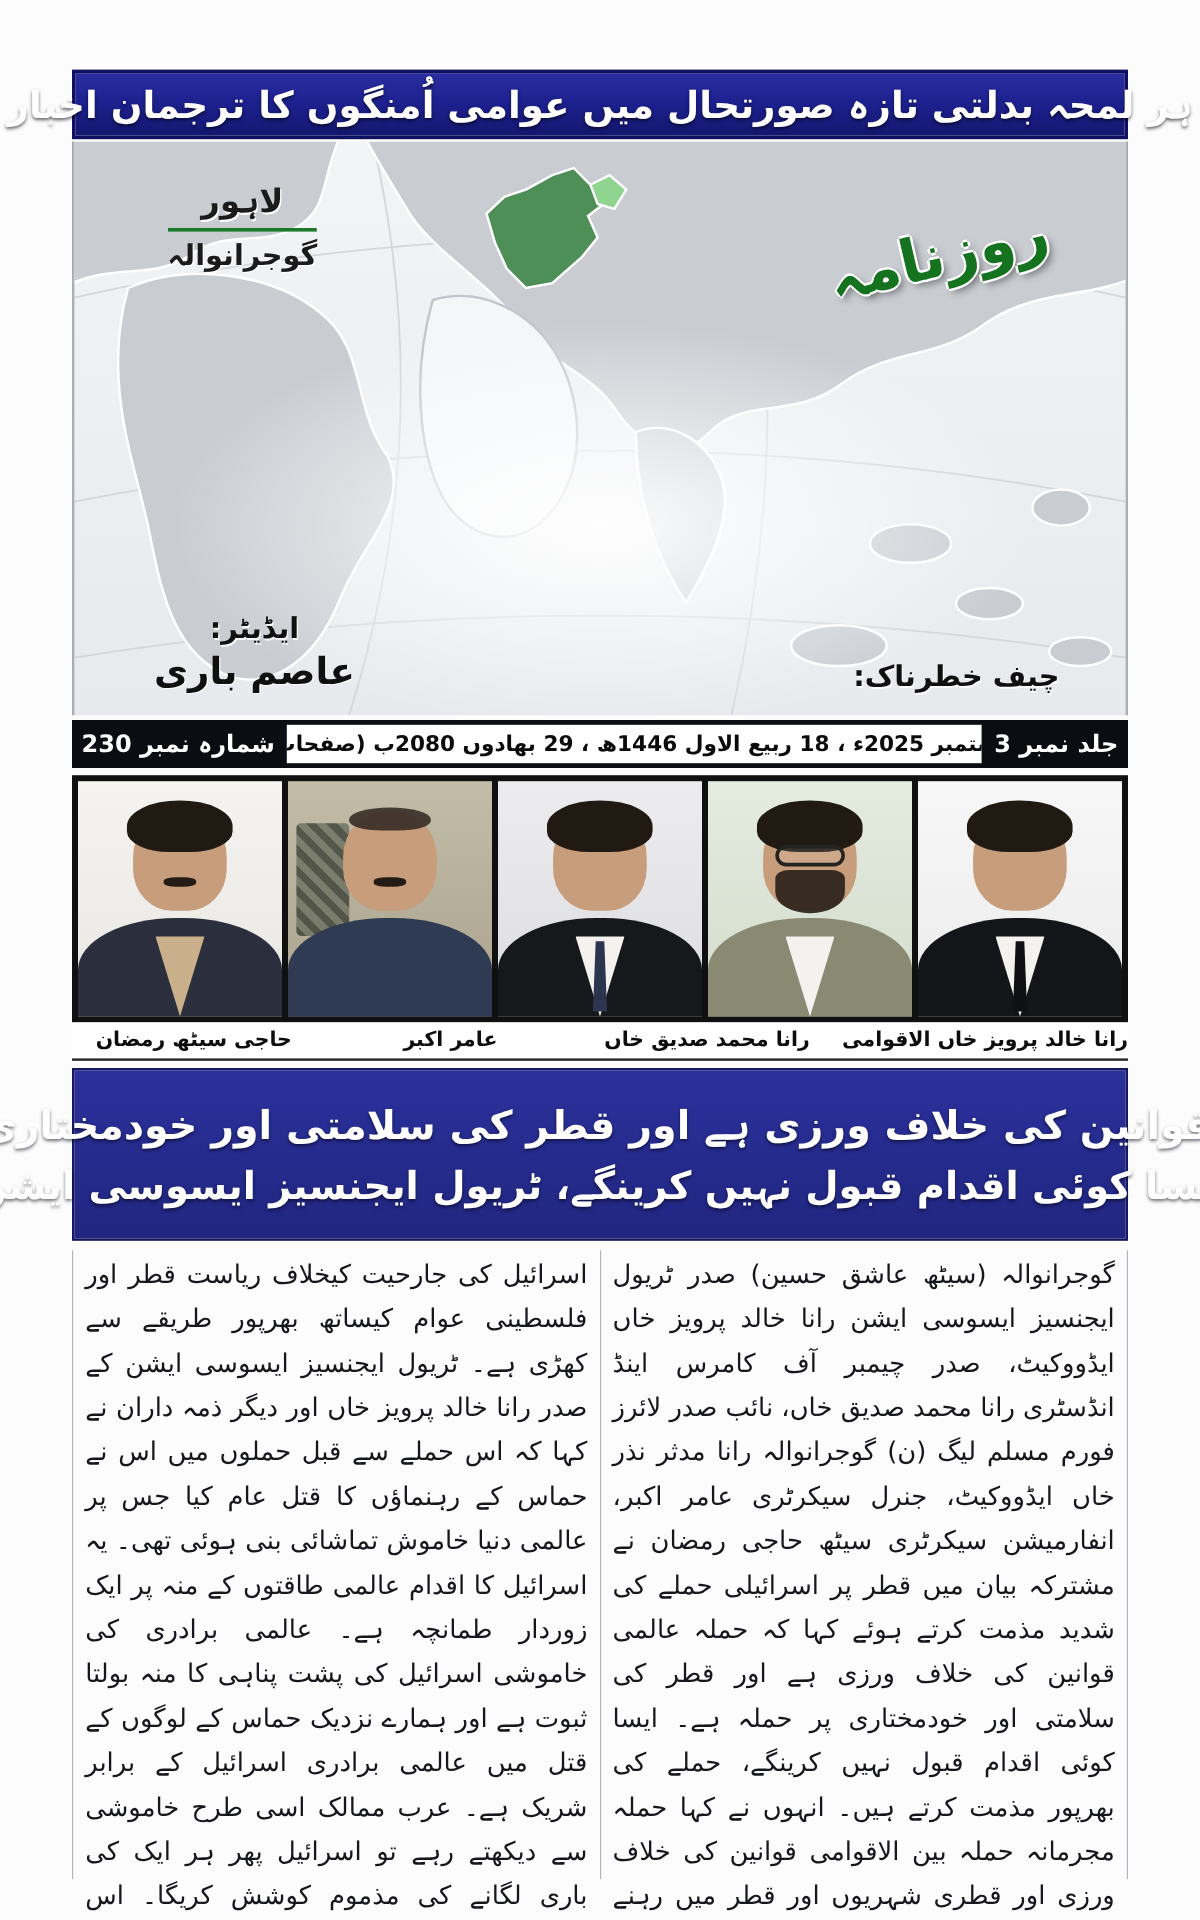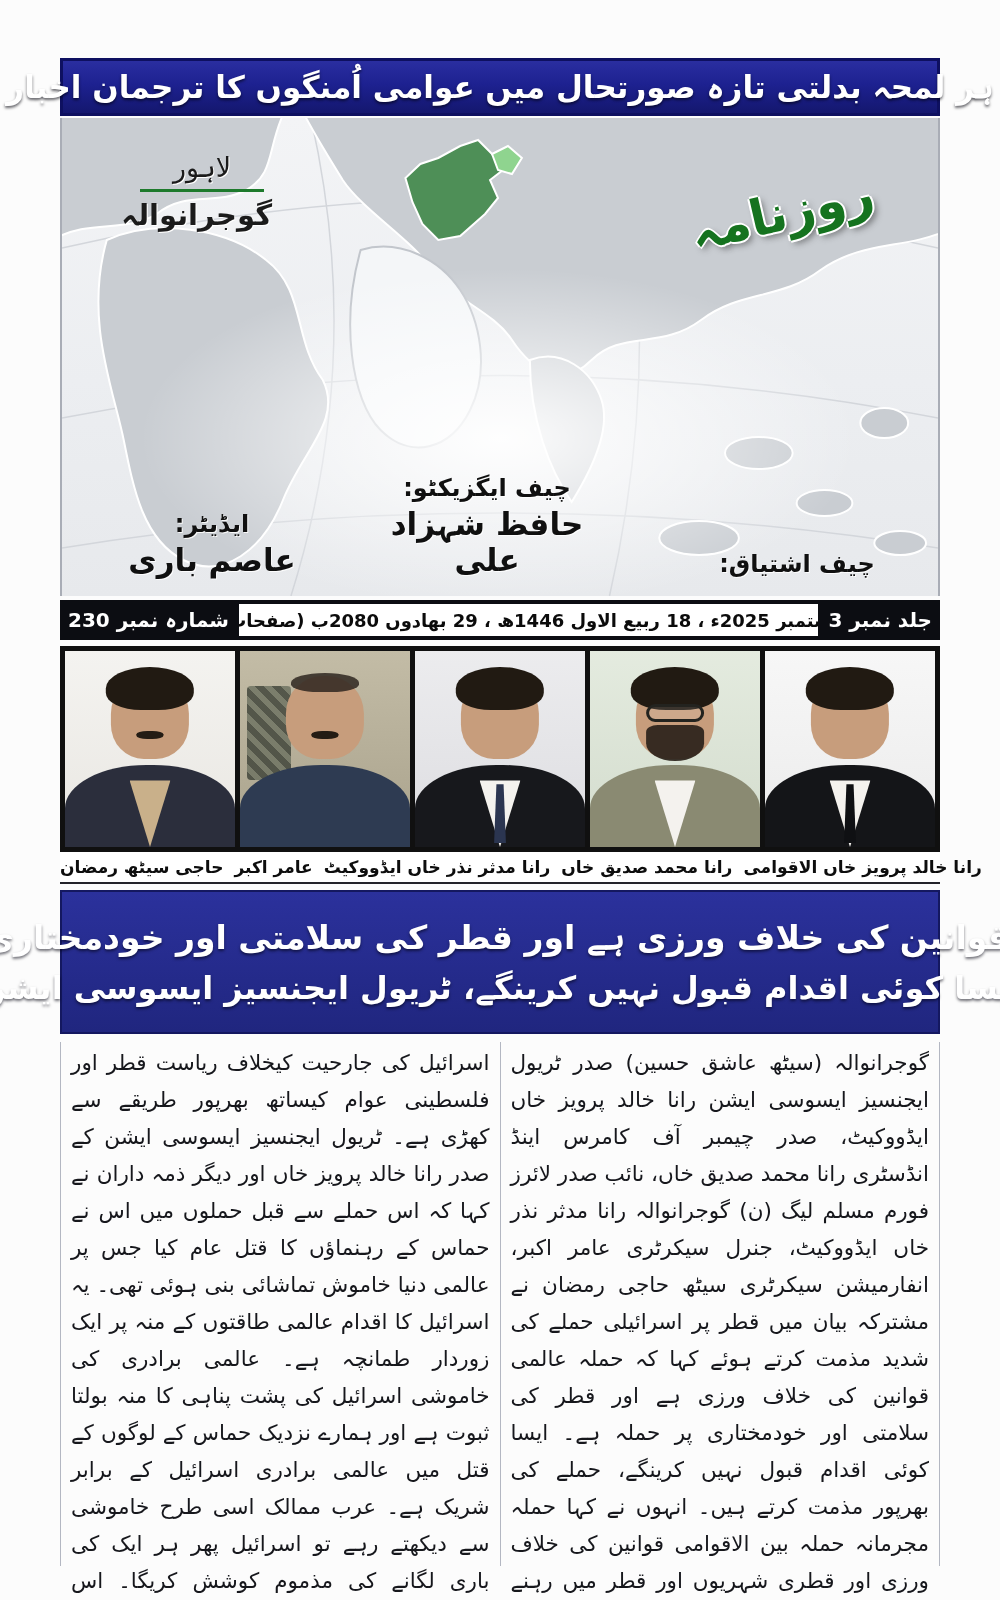--- a/index.html
+++ b/index.html
@@ -39,23 +39,23 @@
   }
   .daily-label{
     position:absolute;left:610px;top:66px;width:220px;text-align:center;
     transform:rotate(-13deg);
     font-size:50px;font-weight:bold;color:#15731f;direction:rtl;white-space:nowrap;
     text-shadow:2px 0 0 #fff,-2px 0 0 #fff,0 2px 0 #fff,0 -2px 0 #fff,3px 4px 6px rgba(40,40,40,.5);
   }
   .city-box{
     position:absolute;left:70px;top:34px;width:140px;text-align:center;direction:rtl;color:#1b1b1b;
   }
-  .city-box .c1{font-size:27px;font-weight:normal;text-shadow:1px 1px 0 #fff;}
+  .city-box .c1{font-size:27px;font-weight:bold;text-shadow:1px 1px 0 #fff;}
   .city-box .rule{height:3px;background:#1d7a2c;margin:6px 8px;}
-  .city-box .c2{font-size:29px;font-weight:bold;text-shadow:1px 1px 0 #fff;}
+  .city-box .c2{font-size:24px;font-weight:bold;text-shadow:1px 1px 0 #fff;}
   .editor-block{
     position:absolute;bottom:18px;text-align:center;direction:rtl;color:#101010;
     text-shadow:1px 1px 0 rgba(255,255,255,.85);
   }
   .editor-block .role{font-size:24px;font-weight:bold;}
   .editor-block .name{font-size:31px;font-weight:bold;margin-top:4px;}
   .ed-right{left:600px;width:270px;}
   .ed-center{left:295px;width:260px;}
   .ed-left{left:15px;width:270px;text-align:center;}
   
@@ -167,25 +167,21 @@
       </g>
     </svg>
     <div class="halo"></div>
     <div class="daily-label">روزنامہ</div>
     <div class="city-box">
       <div class="c1">لاہور</div>
       <div class="rule"></div>
       <div class="c2">گوجرانوالہ</div>
     </div>
     <div class="editor-block ed-right">
-      <div class="role">چیف اشتیاق:</div>
-    </div>
-    <div class="editor-block ed-center">
-      <div class="role">چیف ایگزیکٹو:</div>
-      <div class="name">حافظ شہزاد علی</div>
+      <div class="role">چیف خطرناک:</div>
     </div>
     <div class="editor-block ed-left">
       <div class="role">ایڈیٹر:</div>
       <div class="name">عاصم باری</div>
     </div>
   </div>
 
   <div class="datebar">
     <span class="side">جلد نمبر 3</span>
     <span class="mid">جمعہ المبارک 12 ستمبر 2025ء ، 18 ربیع الاول 1446ھ ، 29 بھادوں 2080ب (صفحات 6 قیمت 20 روپے)</span>
@@ -226,21 +222,20 @@
       <div class="shirt"></div>
       <div class="tie black"></div>
       <div class="head"></div>
       <div class="hair"></div>
     </div>
   </div>
 
   <div class="captions">
     <div class="caption">حاجی سیٹھ رمضان</div>
     <div class="caption">عامر اکبر</div>
-    <div class="caption">رانا مدثر نذر خاں ایڈووکیٹ</div>
     <div class="caption">رانا محمد صدیق خاں</div>
     <div class="caption">رانا خالد پرویز خاں الاقوامی</div>
   </div>
 
   <div class="headline">
     <div class="h1">حملہ عالمی قوانین کی خلاف ورزی ہے اور قطر کی سلامتی اور خودمختاری پر حملہ ہے،</div>
     <div class="h2">ایسا کوئی اقدام قبول نہیں کرینگے، ٹریول ایجنسیز ایسوسی ایشن</div>
   </div>
 
   <div class="article">

